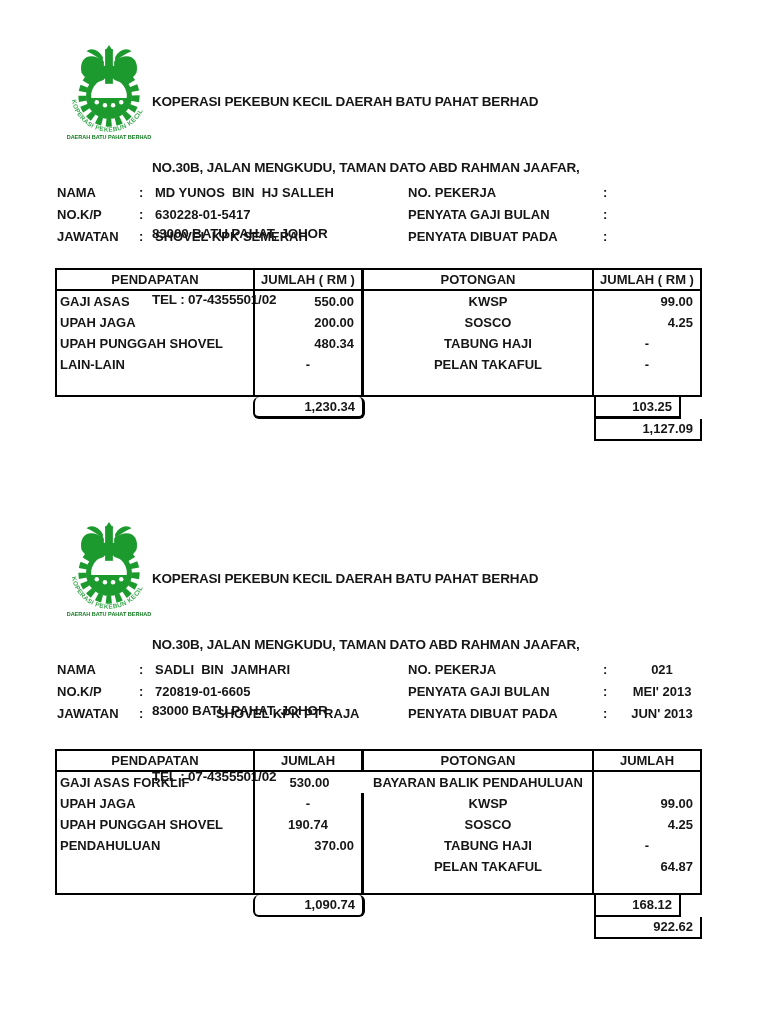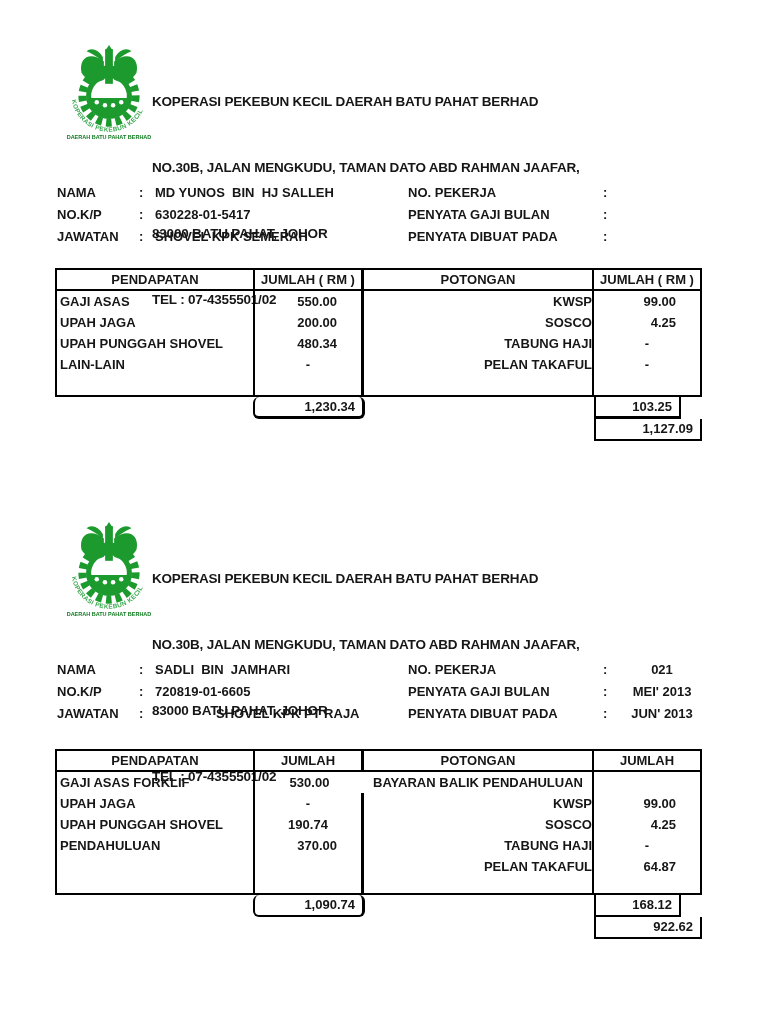--- a/index.html
+++ b/index.html
@@ -24,23 +24,23 @@
   .t1{top:268px;} .t2{top:272px;}
   .thead,.tbody{display:grid;grid-template-columns:198px 109px 230px 106px;box-sizing:border-box;}
   .thead{border:2px solid #000;}
   .thead .hc{height:19px;line-height:19px;text-align:center;font-size:13px;}
   .tbody{border:2px solid #000;border-top:none;}
   .tc{height:21px;line-height:21px;font-size:13px;white-space:pre;overflow:hidden;}
   .bdr{border-right:2px solid #000;}
   .bdr2{border-right:3px solid #000;}
   .nbr{border-right:none !important;}
   .aL{text-align:left;padding-left:3px;}
-  .aR{text-align:right;padding-right:24px;}
+  .aR{text-align:right;padding-right:7px;}
   .aC{text-align:center;}
-  .ind{text-align:right;padding-left:20px;}
+  .ind{text-align:center;padding-left:20px;}
   .f1{height:20px;} .f2{height:16px;}
   .tot,.net{position:absolute;height:22px;line-height:19px;text-align:right;padding-right:7px;
             box-sizing:border-box;background:#fff;font-size:13px;}
   .tot-a{left:198px;width:112px;border-left:2px solid #000;border-right:3px solid #000;border-bottom:3px solid #000;border-radius:6px;}
   .tot-b{left:539px;width:87px;border-left:2px solid #000;border-right:2px solid #000;border-bottom:3px solid #000;}
   .net-b{left:539px;width:108px;border-left:2px solid #000;border-right:2px solid #000;border-bottom:2px solid #000;}
   .t1 .tot{top:129px;} .t1 .net{top:151px;}
   .t2 .tot{top:146px;} .t2 .net{top:168px;}
   .t2 .tot-a,.t2 .tot-b{border-bottom-width:2px;}
 </style>

